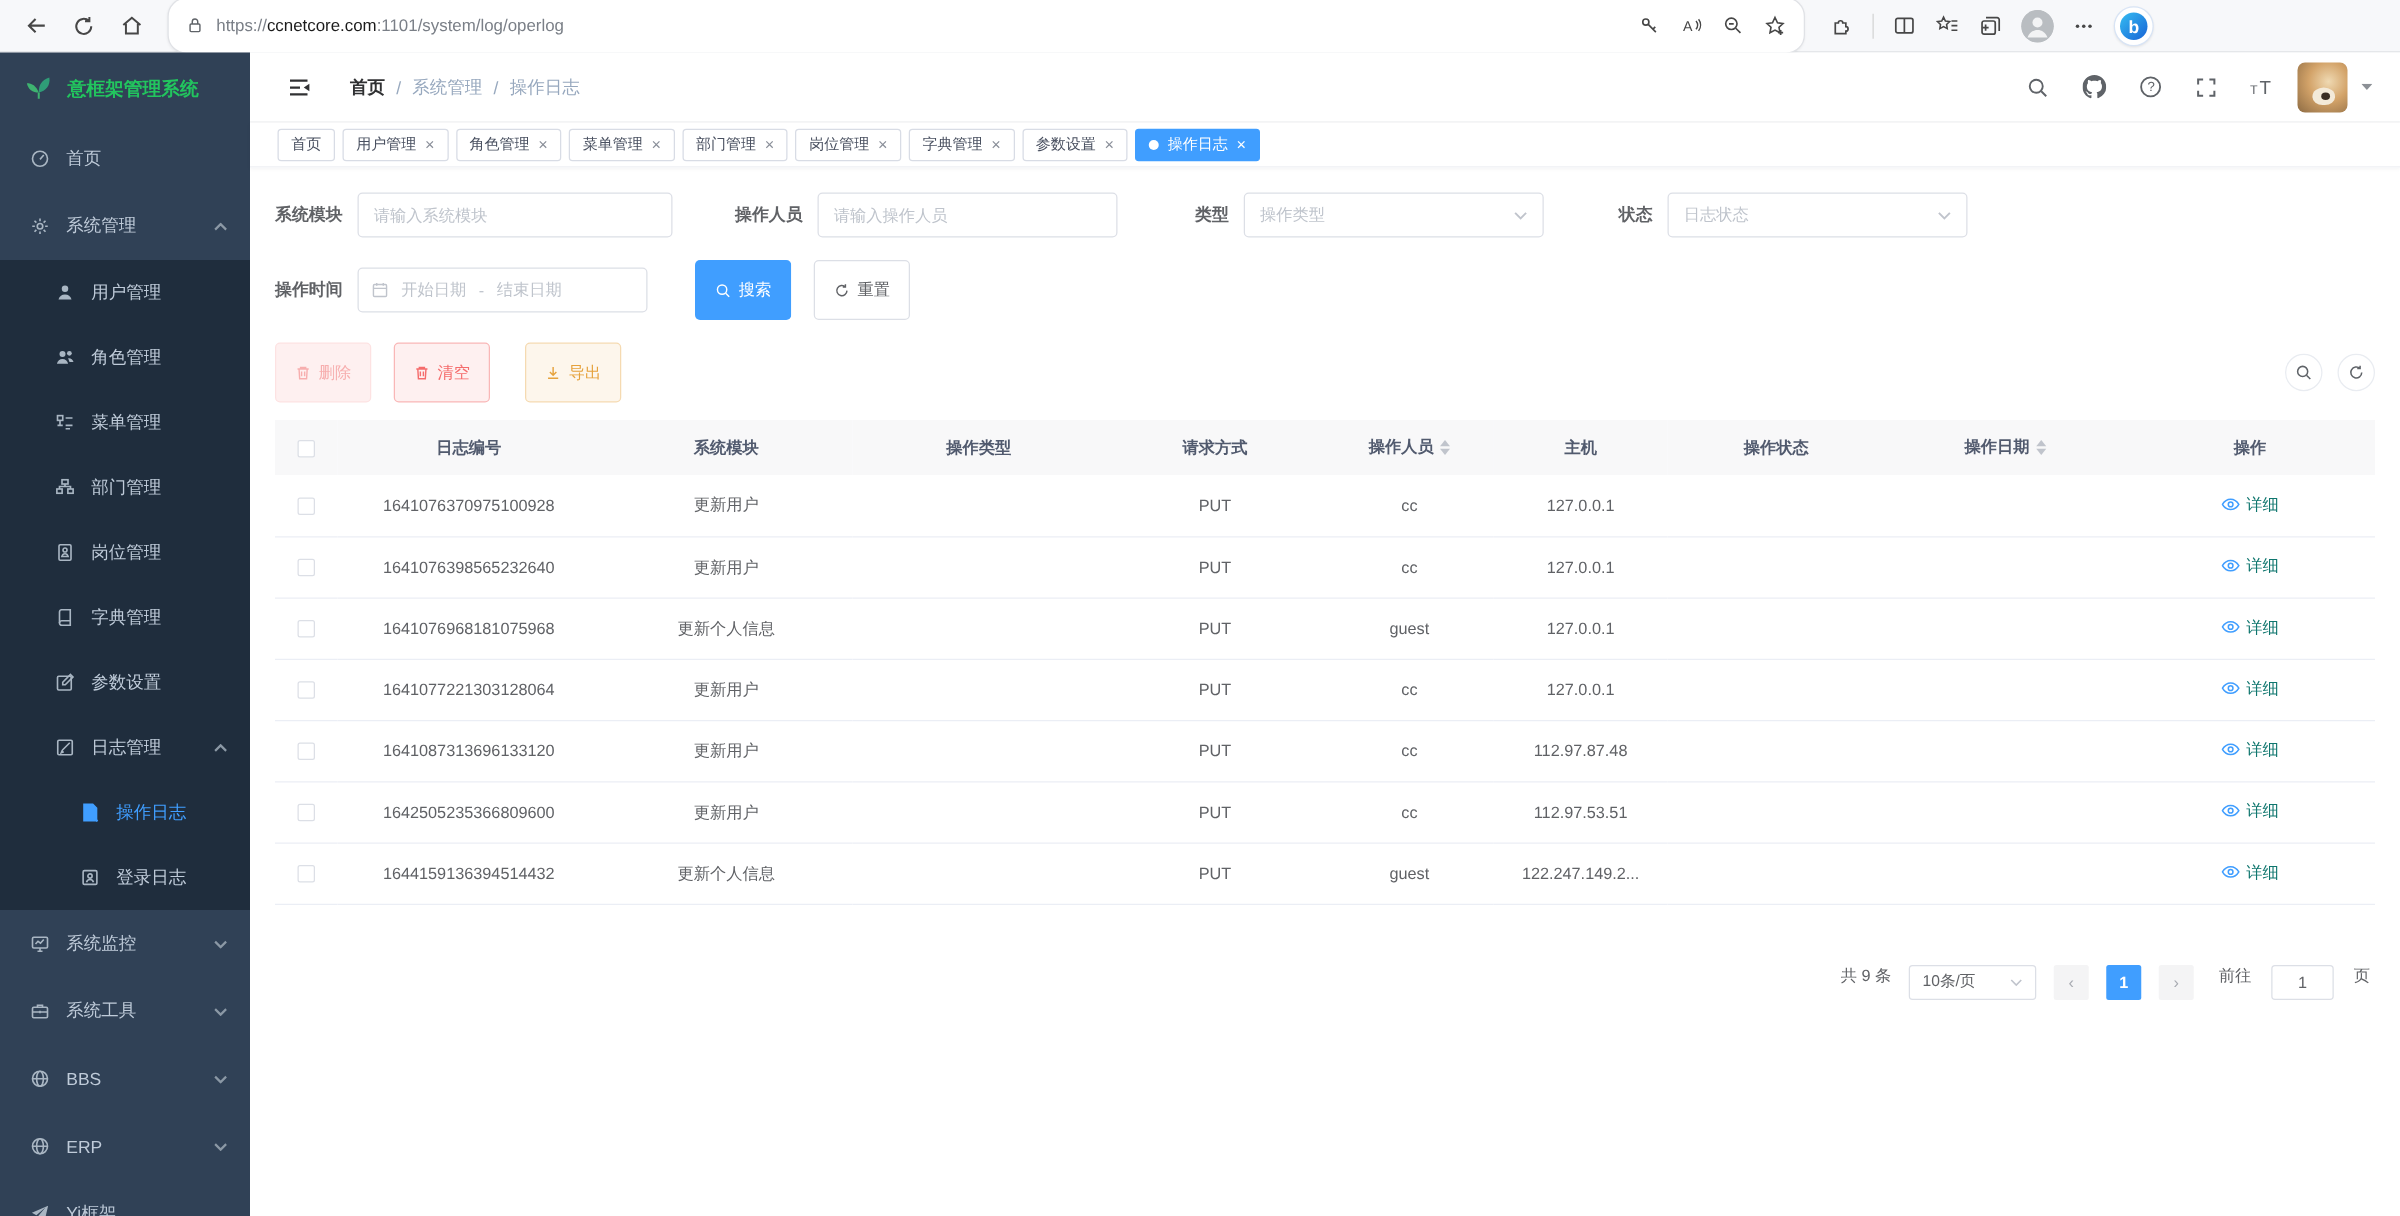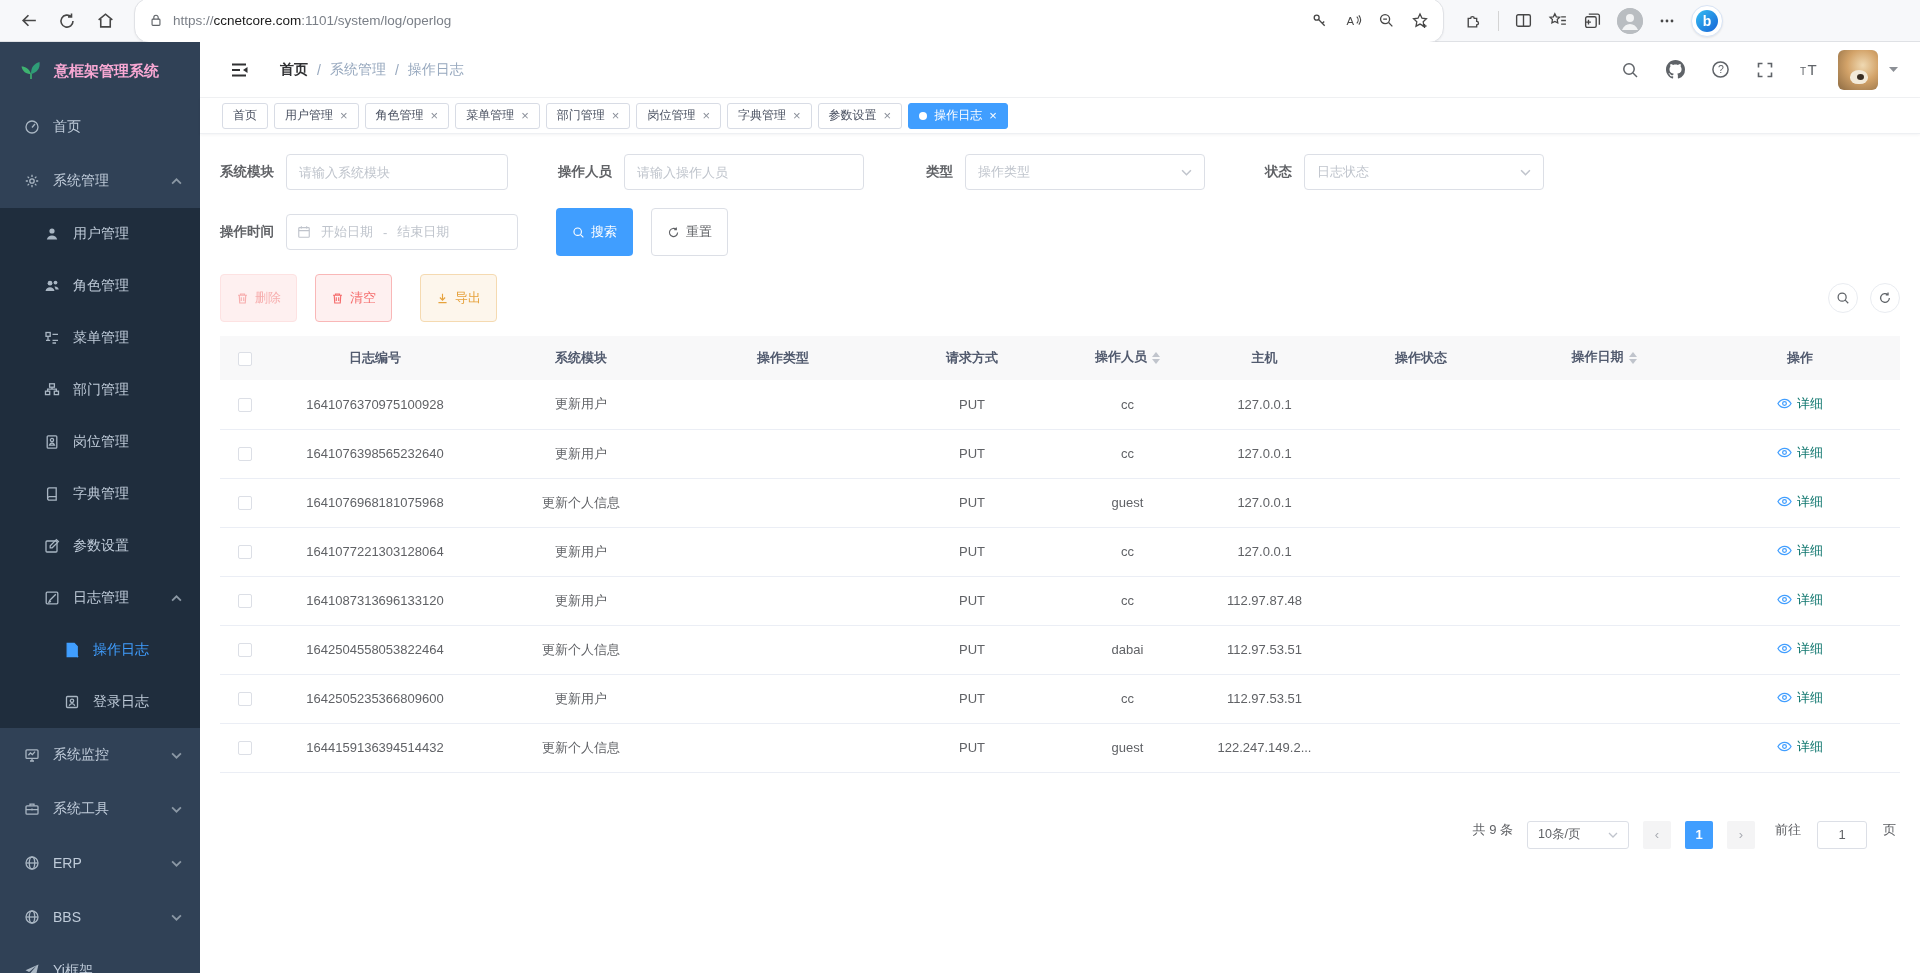--- a/index.html
+++ b/index.html
@@ -17,21 +17,21 @@
 .bbar-right{display:flex;align-items:center;gap:15px;margin-left:16px;color:#474747}
 .vdiv{width:1px;height:20px;background:#d4d4d4}
 .profile-circ{width:26px;height:26px;border-radius:50%;background:#b9bdc1;display:flex;align-items:center;justify-content:center;overflow:hidden}
 .bing-circ{width:32px;height:32px;border-radius:50%;background:#fff;border:1px solid #d8e4f5;display:flex;align-items:center;justify-content:center;box-shadow:0 1px 2px rgba(0,0,0,.08)}
 .bing-b{width:22px;height:22px;border-radius:50%;background:linear-gradient(135deg,#35bdf2,#1763d6);color:#fff;font-weight:bold;font-size:14px;display:flex;align-items:center;justify-content:center}
 
 
 .app{display:flex;height:931px}
 .sidebar{width:200px;flex-shrink:0;background:#304156;color:#bfcbd9;overflow:hidden}
 .logo-row{height:58px;display:flex;align-items:center;padding-left:18px;gap:10px}
-.logo-title{color:#f9a8d4;font-weight:bold;font-size:15px;white-space:nowrap}
+.logo-title{color:#22c55e;font-weight:bold;font-size:15px;white-space:nowrap}
 .side-item{height:54px;display:flex;align-items:center;gap:13px;padding:0 18px 0 24px;font-size:14px;cursor:pointer;white-space:nowrap}
 .side-item .sicon{width:16px;height:16px;stroke:#a9b6c3;fill:none;stroke-width:1.3;flex-shrink:0}
 .side-item .sicon.fil{fill:#a9b6c3;stroke:none}
 .submenu{background:#1f2d3d}
 .side-item.sub{height:52px;padding-left:44px}
 .side-item.subsub{height:52px;padding-left:64px}
 .side-item.active{color:#409eff}
 .side-item.active .sicon{stroke:#409eff}
 .side-item.active .sicon.fil{fill:#409eff}
 .chev{margin-left:auto;width:11px;height:7px;stroke:#8b98a5;fill:none;stroke-width:1.6}
@@ -53,21 +53,21 @@
 .tag{height:26px;padding:0 10px;border:1px solid #d8dce5;background:#fff;font-size:12px;color:#495060;display:flex;align-items:center;gap:7px;border-radius:3px;cursor:pointer;white-space:nowrap}
 .tag .x{color:#8a8f99;font-size:13px;line-height:1;cursor:pointer}
 .tag.active{background:#409eff;border-color:#409eff;color:#fff}
 .tag.active .x{color:#fff}
 .tag .dot{width:8px;height:8px;border-radius:50%;background:#fff}
 
 .content{flex:1;padding:20px 20px 0;overflow:hidden}
 .frow{display:flex;align-items:center;margin-bottom:18px}
 .fgroup{display:flex;align-items:center}
 .flabel{font-weight:bold;font-size:13.5px;color:#606266;margin-right:12px;white-space:nowrap}
-.finput{height:36px;border:1px solid #dcdfe6;border-radius:4px;padding:0 12px;font-size:13px;color:#606266;width:222px;font-family:inherit;outline:none}
+.finput{height:36px;border:1px solid #dcdfe6;border-radius:4px;padding:0 12px;font-size:13px;color:#606266;width:252px;font-family:inherit;outline:none}
 .finput::placeholder{color:#bfc4cc}
 .fselect{width:240px;height:36px;border:1px solid #dcdfe6;border-radius:4px;display:flex;align-items:center;justify-content:space-between;padding:0 12px;color:#bfc4cc;font-size:13px;cursor:pointer;background:#fff}
 .daterange{width:232px;height:36px;border:1px solid #dcdfe6;border-radius:4px;display:flex;align-items:center;gap:10px;padding:13px 10px;color:#bfc4cc;font-size:13px;background:#fff}
 .g2{margin-left:50px}.g3{margin-left:62px}.g4{margin-left:60px}
 .btn{height:48px;border-radius:4px;display:inline-flex;align-items:center;gap:6px;padding:0 15px;font-size:13px;border:1px solid transparent;cursor:pointer;background:#fff;font-family:inherit;white-space:nowrap}
 .btn svg{width:13px;height:13px;stroke:currentColor;fill:none;stroke-width:1.4}
 .btn-primary{background:#409eff;color:#fff;margin-left:38px}
 .btn-plain{border-color:#dcdfe6;color:#606266;margin-left:18px}
 .btn-del{background:#fef0f0;border-color:#fde2e2;color:#f7aeae;cursor:not-allowed}
 .btn-clear{background:#fef0f0;border-color:#f9b7b7;color:#f56c6c;margin-left:18px}
@@ -309,32 +309,32 @@
       <svg class="chev" viewBox="0 0 10 6">
           <path d="M1 1l4 4 4-4"></path>
         </svg>
     </div>
     <div class="side-item">
       <svg class="sicon" viewBox="0 0 16 16">
           <circle cx="8" cy="8" r="6"></circle>
           <ellipse cx="8" cy="8" rx="2.7" ry="6"></ellipse>
           <path d="M2 8h12"></path>
         </svg>
-      <span>ERP</span>
+      <span>BBS</span>
       <svg class="chev" viewBox="0 0 10 6">
           <path d="M1 1l4 4 4-4"></path>
         </svg>
     </div>
     <div class="side-item">
       <svg class="sicon" viewBox="0 0 16 16">
           <circle cx="8" cy="8" r="6"></circle>
           <ellipse cx="8" cy="8" rx="2.7" ry="6"></ellipse>
           <path d="M2 8h12"></path>
         </svg>
-      <span>BBS</span>
+      <span>ERP</span>
       <svg class="chev" viewBox="0 0 10 6">
           <path d="M1 1l4 4 4-4"></path>
         </svg>
     </div>
     <div class="side-item">
       <svg class="sicon fil" viewBox="0 0 16 16">
           <path d="M14.5 1.5L1.5 7.2l3.6 1.9 7.4-6.3-5.9 7 .2 4.7 2-2.9 3 1.6z"></path>
         </svg>
       <span>Yi框架</span>
     </div>
@@ -658,40 +658,20 @@
                 <a class="detail-link">
                   <svg viewBox="0 0 16 12">
                     <path d="M1 6s2.6-4.4 7-4.4S15 6 15 6s-2.6 4.4-7 4.4S1 6 1 6z"></path>
                     <circle cx="8" cy="6" r="2"></circle>
                   </svg>
                   <span>详细</span>
                 </a>
               </td>
             </tr>
 
-            <tr>
-              <td><span class="cb"></span></td>
-              <td>1642504558053822464</td>
-              <td>更新个人信息</td>
-              <td></td>
-              <td>PUT</td>
-              <td>dabai</td>
-              <td>112.97.53.51</td>
-              <td></td>
-              <td></td>
-              <td>
-                <a class="detail-link">
-                  <svg viewBox="0 0 16 12">
-                    <path d="M1 6s2.6-4.4 7-4.4S15 6 15 6s-2.6 4.4-7 4.4S1 6 1 6z"></path>
-                    <circle cx="8" cy="6" r="2"></circle>
-                  </svg>
-                  <span>详细</span>
-                </a>
-              </td>
-            </tr>
 
             <tr>
               <td><span class="cb"></span></td>
               <td>1642505235366809600</td>
               <td>更新用户</td>
               <td></td>
               <td>PUT</td>
               <td>cc</td>
               <td>112.97.53.51</td>
               <td></td>

